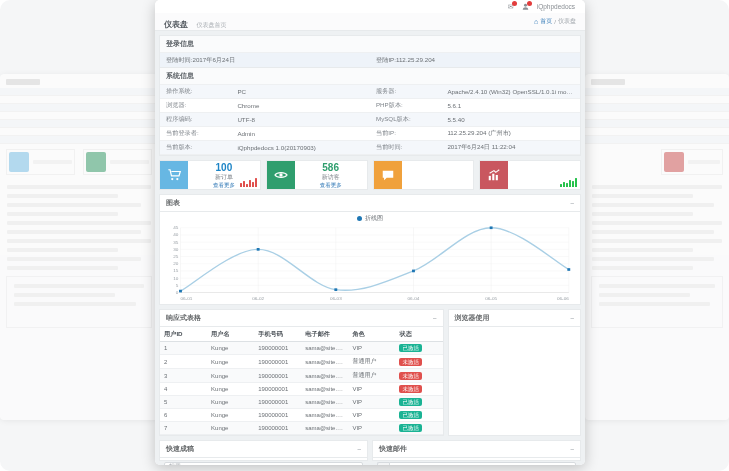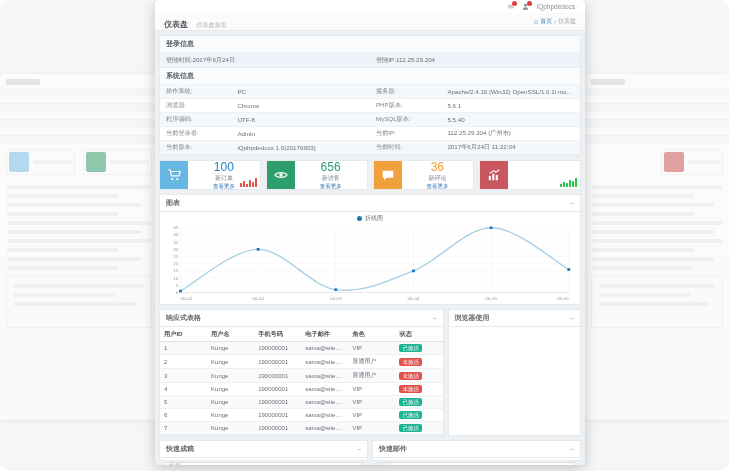--- a/index.html
+++ b/index.html
@@ -60,21 +60,21 @@
   .sys-table tr:nth-child(odd){background:#f4f7fb}
   .sys-table td.lbl{width:17%;color:#80868c}
   .sys-table td.val{width:33%}
 
   
   .cards{display:flex;gap:5px}
   .card{flex:1;position:relative;display:flex;background:#fff;border:1px solid #e7eaec;height:30px;overflow:hidden}
   .card-ic{width:28px;display:flex;align-items:center;justify-content:center;flex:none}
   .card-ic svg{width:14px;height:14px}
   .card-body{flex:1;display:flex;flex-direction:column;align-items:center;justify-content:center;line-height:1.25}
-  .card-val{font-size:12px;font-weight:normal}
+  .card-val{font-size:10px;font-weight:bold}
   .card-lbl{font-size:6px;color:#7c8288}
   .card-link{font-size:5.5px;color:#337ab7;cursor:pointer;text-decoration:none}
   .card-link.muted{color:#a0a5aa}
   .spark{position:absolute;right:3px;bottom:2px;display:flex;align-items:flex-end;gap:1px;height:9px}
   .spark i{display:block;width:2px;border-radius:.5px}
 
   
   .chart-panel .ibox-body{padding:2px 4px 1px 4px}
   .legend{display:flex;justify-content:center;align-items:center;gap:3px;font-size:6px;color:#6b7075;height:9px}
   .dot-lg{width:5px;height:5px;border-radius:50%;background:#1c84c6;display:inline-block}
@@ -287,35 +287,30 @@
             </div>
         </div>
         <div class="card">
           <div class="card-ic" style="background: rgb(47, 158, 110);">
             <svg viewBox="0 0 16 16">
                 <path d="M1 8c2.6-3.6 11.4-3.6 14 0-2.6 3.6-11.4 3.6-14 0z" fill="none" stroke="#fff" stroke-width="1.3"></path>
                 <circle cx="8" cy="8" r="1.9" fill="#fff"></circle>
               </svg>
           </div>
           <div class="card-body">
-            <div class="card-val" style="color: rgb(47, 158, 110);">656</div>
+            <div class="card-val" style="color: rgb(47, 158, 110);">586</div>
             <div class="card-lbl">新访客</div>
             <a class="card-link">查看更多</a>
           </div>
         </div>
         <div class="card">
           <div class="card-ic" style="background: rgb(240, 161, 60);">
             <svg viewBox="0 0 16 16">
                 <path d="M2 3h12v8H6.5L3.5 14v-3H2z" fill="#fff"></path>
               </svg>
-          </div>
-          <div class="card-body">
-            <div class="card-val" style="color: rgb(240, 161, 60);">36</div>
-            <div class="card-lbl">新评论</div>
-            <a class="card-link">查看更多</a>
           </div>
         </div>
         <div class="card">
           <div class="card-ic" style="background: rgb(201, 87, 95);">
             <svg viewBox="0 0 16 16">
                 <rect x="2" y="9" width="2.4" height="5" fill="#fff"></rect>
                 <rect x="6" y="6.5" width="2.4" height="7.5" fill="#fff"></rect>
                 <rect x="10" y="8" width="2.4" height="6" fill="#fff"></rect>
                 <path d="M3 6l5-3 2 2 4-3" stroke="#fff" fill="none" stroke-width="1.2"></path>
               </svg>

